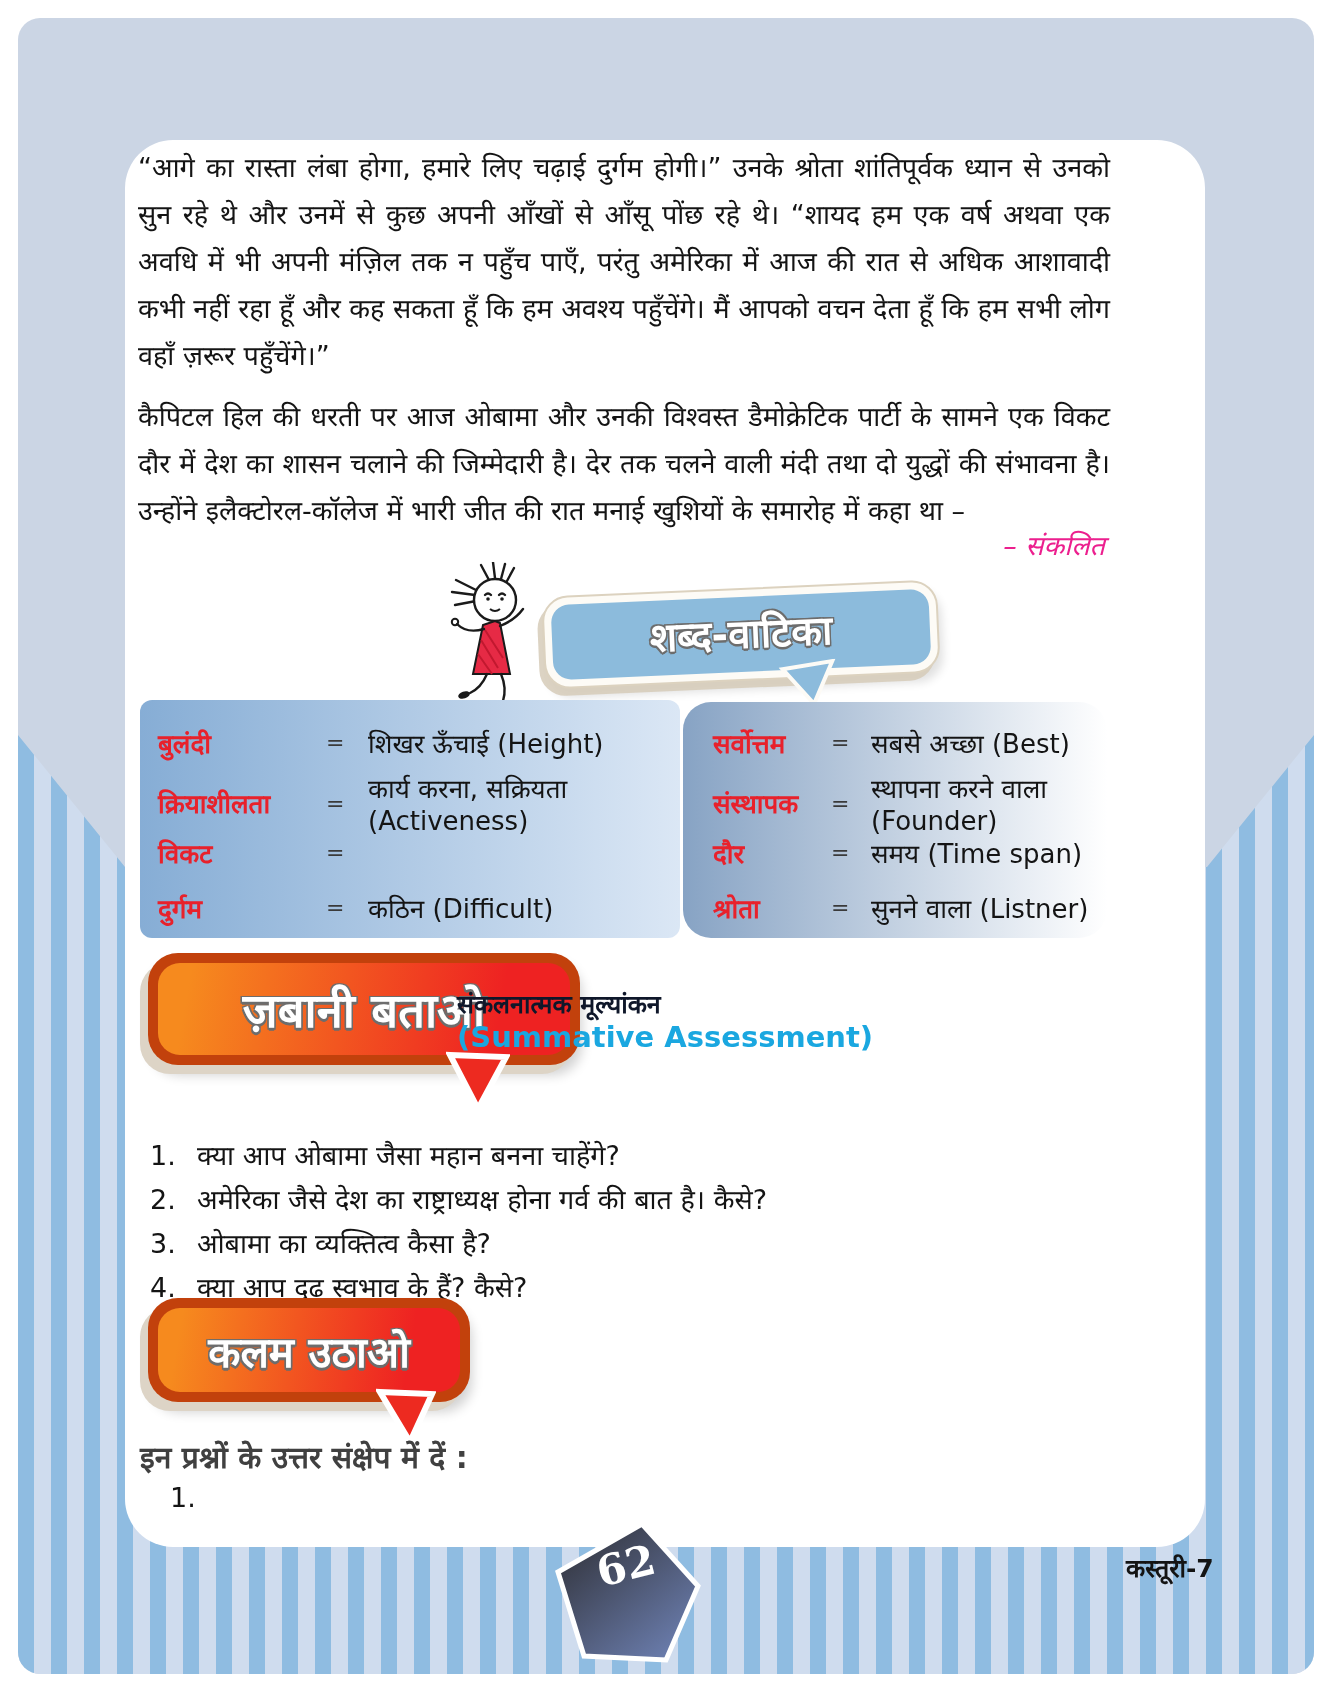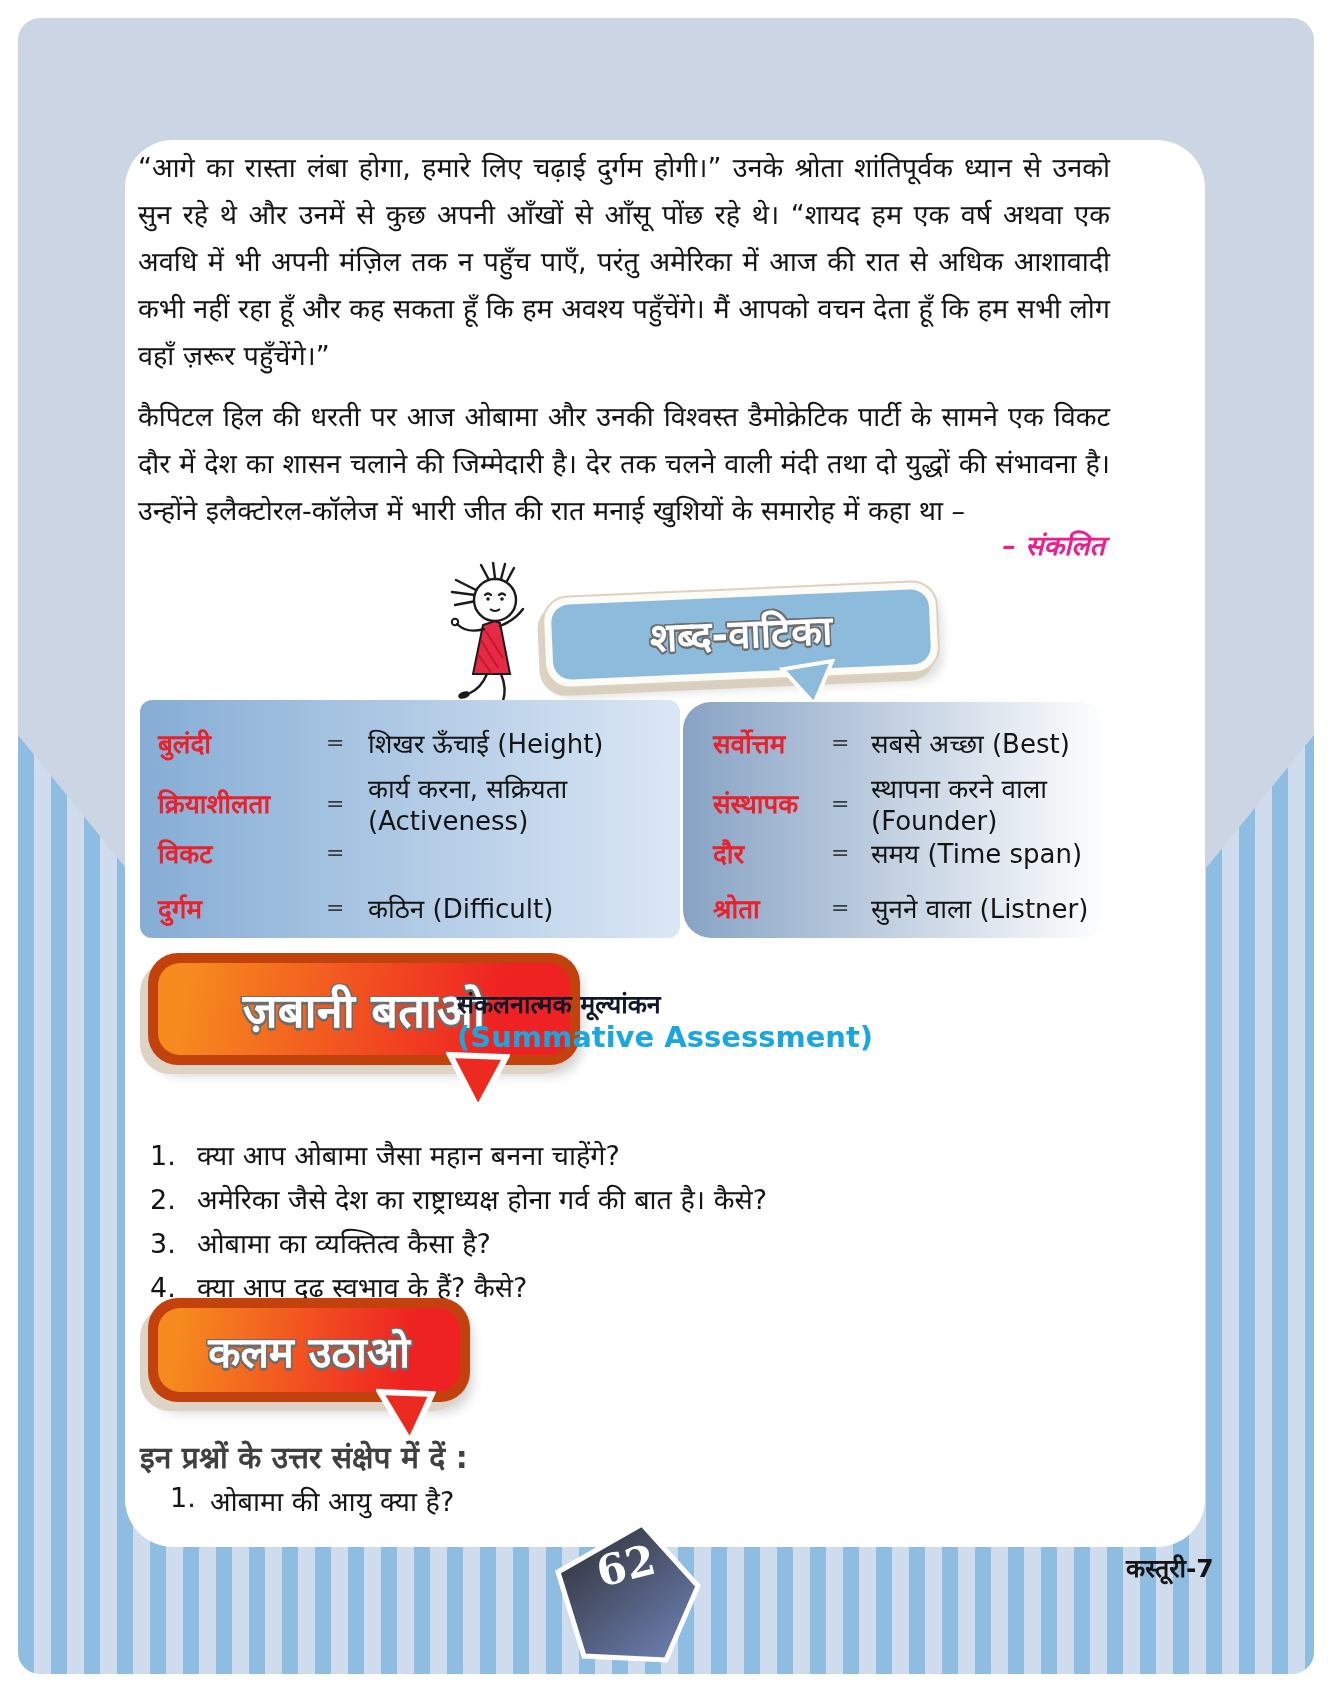--- a/index.html
+++ b/index.html
@@ -15,21 +15,21 @@
     position:absolute; left:0; top:717px; width:1296px; height:939px;
     background:repeating-linear-gradient(to right, #8fbce1 0 16.5px, #cfdcee 16.5px 33px);
     clip-path:polygon(0 0, 107px 132px, 1189px 132px, 1296px 0, 1296px 939px, 0 939px);
   }
   .card {
     position:absolute; left:125px; top:140px; width:1080px; height:1407px;
     background:#ffffff; border-radius:48px; z-index:2;
   }
   .main-text { position:absolute; left:13px; top:4px; width:972px; font-size:27px; line-height:47px; color:#141414; text-align:justify; }
   .main-text p { margin:0 0 14px 0; }
-  .attribution { position:absolute; right:100px; top:386px; font-size:27px; font-style:italic; font-weight:bold; color:#ec1f8e; }
+  .attribution { position:absolute; right:100px; top:386px; font-size:27px; font-style:italic; font-weight:normal; color:#ec1f8e; }
 
   
   .girl { position:absolute; left:318px; top:422px; width:110px; height:152px; }
   .wg-banner { position:absolute; left:418px; top:448px; width:396px; transform:rotate(-2.5deg); }
   .wg-frame {
     background:#fdfbf6; border:2px solid #dcd2bf; border-radius:26px; padding:7px;
     box-shadow:-5px 7px 0 rgba(214,203,185,0.85), 3px 9px 10px rgba(0,0,0,0.12);
     position:relative;
   }
   .wg-inner { background:#8cbbdc; border-radius:18px; padding:8px 10px 12px 10px; text-align:center; }
@@ -227,21 +227,20 @@
       </div>
       <svg class="tail" width="60" height="58" viewBox="0 0 60 58">
         <polygon points="4,4 56,6 34,54" fill="#ed2a20" stroke="#ffffff" stroke-width="6"></polygon>
       </svg>
     </div>
 
     <div class="instruction">इन प्रश्नों के उत्तर संक्षेप में दें :</div>
 
     <div class="written-q">
       <span class="num">1.</span>
-      <span class="txt">ओबामा की आयु क्या है?</span>
     </div>
 
   </div>
 
   <svg class="pentagon" width="152" height="148" viewBox="0 0 152 148">
     <defs>
       <linearGradient id="pg" x1="0" y1="0" x2="0.85" y2="1">
         <stop offset="0" stop-color="#2c2c30"></stop>
         <stop offset="1" stop-color="#6d80b2"></stop>
       </linearGradient>

